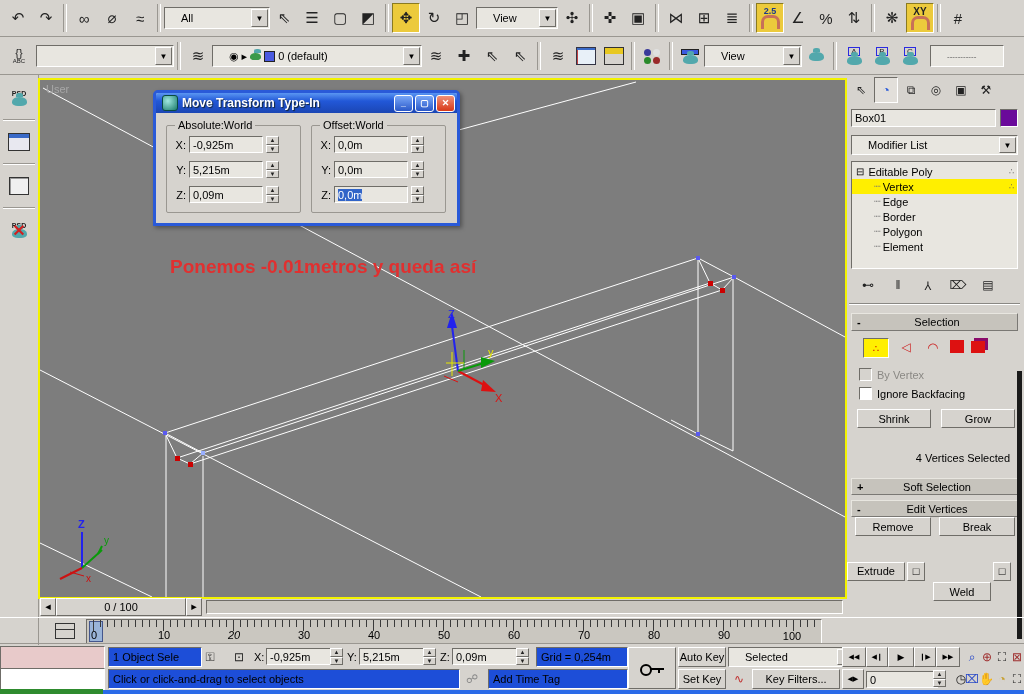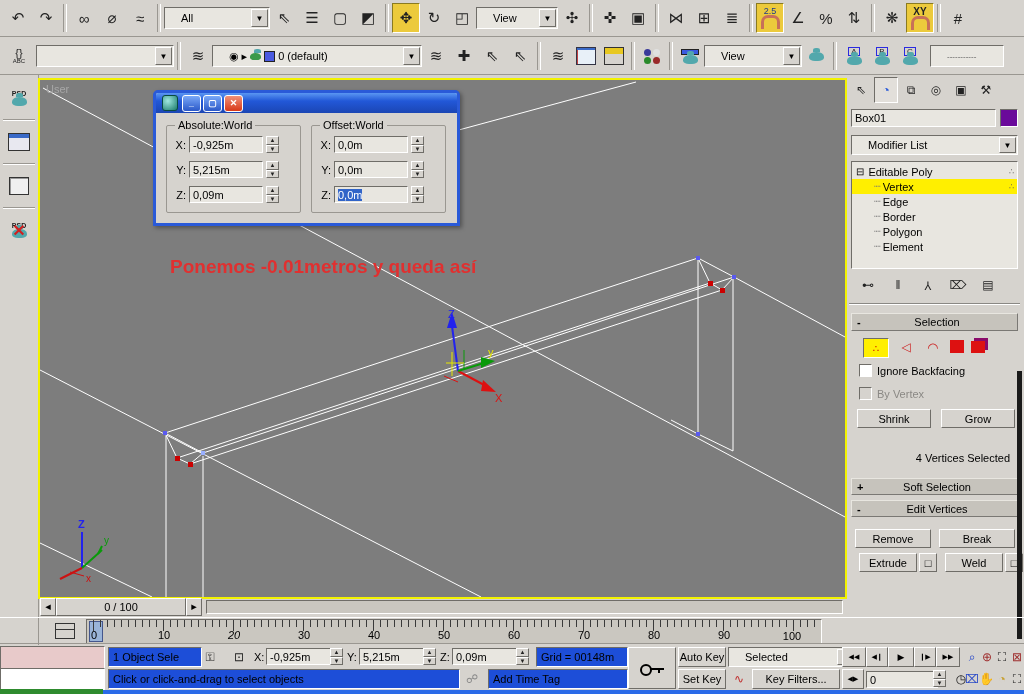--- a/index.html
+++ b/index.html
@@ -77,21 +77,21 @@
   <div class="tbtn">✣</div>
   <div class="sep"></div>
   <div class="tbtn">✜</div>
   <div class="tbtn">▣</div>
   <div class="sep"></div>
   <div class="tbtn">⋈</div>
   <div class="tbtn">⊞</div>
   <div class="tbtn">≣</div>
   <div class="sep"></div>
   <div class="tbtn on" style="flex-direction:column;">
-    <span style="font-size:9px;font-weight:normal;color:#1a3a8c;line-height:8px;">2.5</span>
+    <span style="font-size:9px;font-weight:bold;color:#1a3a8c;line-height:8px;">2.5</span>
     <span class="magnet"></span>
   </div>
   <div class="tbtn">∠</div>
   <div class="tbtn">%</div>
   <div class="tbtn">⇅</div>
   <div class="sep"></div>
   <div class="tbtn">❋</div>
   <div class="tbtn on" style="flex-direction:column;">
     <span style="font-size:10px;font-weight:bold;line-height:9px;">XY</span>
     <span class="magnet"></span>
@@ -262,20 +262,21 @@
     <text x="64" y="464" fill="#0a9a0a" font-size="10" font-family="Liberation Sans">y</text>
     <text x="46" y="502" fill="#cc1111" font-size="10" font-family="Liberation Sans">x</text>
   </svg>
   <div style="position:absolute;left:6px;top:3px;color:#a8a8a8;font-size:11px;">User</div>
   <div style="position:absolute;left:130px;top:176px;color:#e03030;font-size:19px;font-weight:bold;letter-spacing:0px;">Ponemos -0.01metros y queda así</div>
 </div>
 
 <div class="abs" style="left:153px;top:90px;width:301px;height:130px;background:#d6d3ce;border:3px solid #2a5ad8;border-radius:5px 5px 0 0;box-shadow:2px 2px 4px rgba(0,0,0,.35);">
   <div style="height:20px;background:linear-gradient(#5a96f2,#2258d8 40%,#1b46b4);display:flex;align-items:center;color:#fff;font-weight:bold;font-size:12px;padding:0 2px;border-radius:2px 2px 0 0;">
     <span style="width:14px;height:14px;border-radius:3px;background:radial-gradient(circle at 35% 35%,#9fe8e0,#1a7a6a);margin:0 4px;border:1px solid #0a4a40;"></span>
+    <span style="flex:1;text-shadow:1px 1px 1px #123;">Move Transform Type-In</span>
     <span class="btn" style="width:17px;height:15px;background:linear-gradient(#7aa8f8,#2a58c8);color:#fff;border:1px solid #fff;border-radius:3px;margin-right:2px;font-size:9px;">_</span>
     <span class="btn" style="width:17px;height:15px;background:linear-gradient(#7aa8f8,#2a58c8);color:#fff;border:1px solid #fff;border-radius:3px;margin-right:2px;font-size:9px;">▢</span>
     <span class="btn" style="width:17px;height:15px;background:linear-gradient(#f09078,#d83818);color:#fff;border:1px solid #fff;border-radius:3px;font-size:9px;">✕</span>
   </div>
   <div class="groupbox" style="position:absolute;left:10px;top:32px;width:133px;height:86px;">
     <span class="grouptitle">Absolute:World</span>
     <div style="position:absolute;left:6px;top:10px;display:flex;align-items:center;gap:3px;">
       <span style="width:13px;text-align:right;">X:</span>
       <span class="field" style="width:66px;height:13px;">-0,925m</span>
       <span class="spin" style="height:17px;">
@@ -394,51 +395,51 @@
     <span class="pm">-</span>
     <span class="t">Selection</span>
   </div>
   <div style="display:flex;gap:7px;padding:7px 0 0 18px;">
     <span style="width:24px;height:18px;background:#ffef00;border:1px solid;border-color:#6f6d68 #fff #fff #6f6d68;color:#cc0000;font-size:10px;display:flex;align-items:center;justify-content:center;">∴</span>
     <span style="width:20px;height:18px;color:#cc2222;font-size:12px;display:flex;align-items:center;justify-content:center;">◁</span>
     <span style="width:20px;height:18px;color:#cc2222;font-size:13px;display:flex;align-items:center;justify-content:center;">◠</span>
     <span style="width:14px;height:13px;background:#dd1111;margin-top:2px;"></span>
     <span style="width:14px;height:12px;background:#dd1111;margin-top:3px;position:relative;box-shadow:3px -3px 0 #8a0a6a;"></span>
   </div>
+  <div style="padding:10px 0 0 14px;display:flex;align-items:center;gap:5px;">
+    <span class="check dis"></span>
+    <span class="dis">By Vertex</span>
+  </div>
   <div style="padding:6px 0 0 14px;display:flex;align-items:center;gap:5px;">
     <span class="check"></span>
     <span>Ignore Backfacing</span>
   </div>
-  <div style="padding:10px 0 0 14px;display:flex;align-items:center;gap:5px;">
-    <span class="check dis"></span>
-    <span class="dis">By Vertex</span>
-  </div>
   <div style="display:flex;gap:10px;padding:9px 0 16px 12px;">
     <span class="panelbtn" style="width:72px;">Shrink</span>
     <span class="panelbtn" style="width:72px;">Grow</span>
   </div>
   <div style="text-align:right;padding:8px 14px 0 0;">4 Vertices Selected</div>
 
   <div class="rollhead" style="margin:14px 6px 0 6px;height:15px;">
     <span class="pm">+</span>
     <span class="t">Soft Selection</span>
   </div>
 
   <div class="rollhead" style="margin:5px 6px 0 6px;height:15px;">
     <span class="pm">-</span>
     <span class="t">Edit Vertices</span>
   </div>
-  <div style="display:flex;gap:8px;padding:12px 0 0 10px;border-radius:8px;">
+  <div style="display:flex;gap:8px;padding:0 0 0 10px;border-radius:8px;">
     <span class="panelbtn" style="width:74px;">Remove</span>
     <span class="panelbtn" style="width:74px;">Break</span>
   </div>
-  <div style="display:flex;gap:2px;padding:5px 0 0 14px;align-items:center;">
+  <div style="display:flex;gap:2px;padding:5px 0 0 2px;align-items:center;">
     <span class="panelbtn" style="width:56px;">Extrude</span>
     <span class="panelbtn" style="width:16px;">□</span>
-    <span class="panelbtn" style="width:56px;margin-left:6px;">Weld</span>
+    <span class="panelbtn" style="width:56px;margin-left:6px;margin-top:41px;">Weld</span>
     <span class="panelbtn" style="width:16px;">□</span>
   </div>
 
   <div style="position:absolute;right:2px;top:296px;width:5px;height:268px;background:#1a1a1a;"></div>
 </div>
 
 <div class="abs" style="left:38px;top:597px;width:809px;height:19px;display:flex;align-items:center;">
   <div class="btn" style="width:14px;height:16px;margin-left:2px;">◂</div>
   <div class="btn" style="width:128px;height:16px;">0 / 100</div>
   <div class="btn" style="width:14px;height:16px;">▸</div>
@@ -491,21 +492,21 @@
       <div>▲</div>
       <div>▼</div>
     </span>
   <span style="position:absolute;left:440px;top:7px;">Z:</span>
   <div class="field" style="position:absolute;left:452px;top:4px;width:60px;height:13px;">0,09m</div>
   <span class="spin" style="position:absolute;left:516px;top:4px;height:17px;">
       <div>▲</div>
       <div>▼</div>
     </span>
   <div class="sunken" style="position:absolute;left:536px;top:3px;width:86px;height:18px;display:flex;align-items:center;padding-left:4px;">
-    <span>Grid = 00148m</span>
+    <span>Grid = 0,254m</span>
   </div>
 
   <div class="sunken" style="position:absolute;left:108px;top:25px;width:346px;height:18px;display:flex;align-items:center;padding-left:4px;">
     <span>Click or click-and-drag to select objects</span>
   </div>
   <div class="tbtn small" style="position:absolute;left:460px;top:25px;width:22px;height:18px;color:#888;">☍</div>
   <div class="sunken" style="position:absolute;left:488px;top:25px;width:134px;height:18px;display:flex;align-items:center;padding-left:4px;">
     <span>Add Time Tag</span>
   </div>
 

